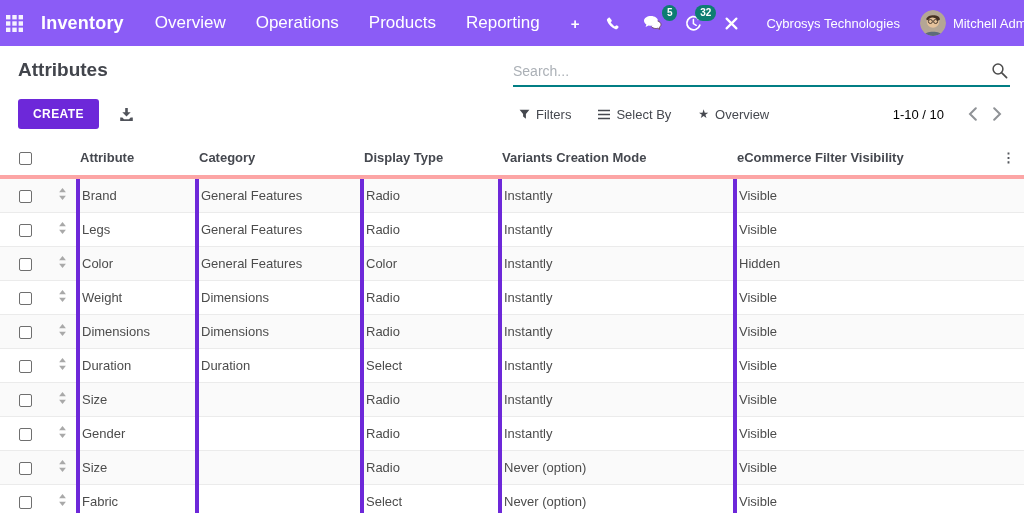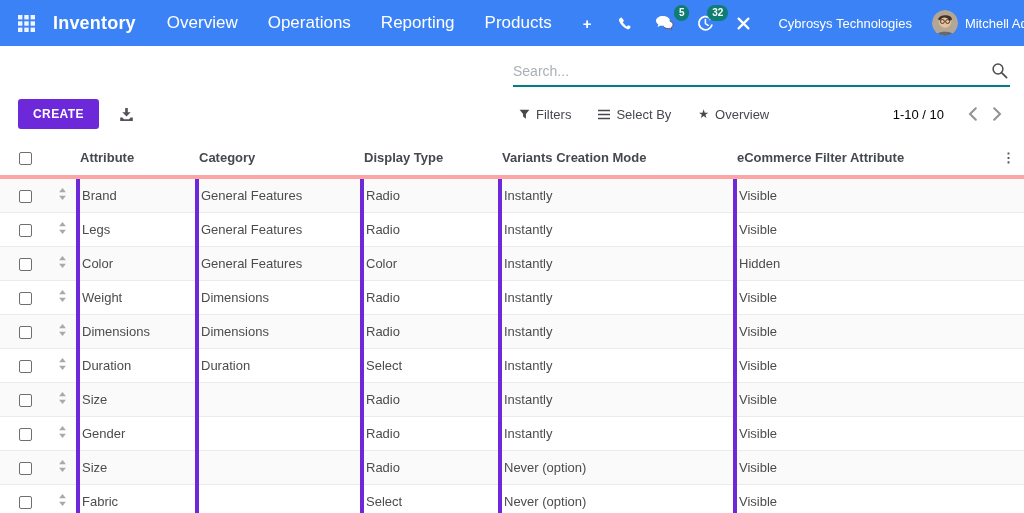--- a/index.html
+++ b/index.html
@@ -6,23 +6,23 @@
   html, body { width: 1024px; height: 513px; overflow: hidden; }
   body {
     font-family: "Liberation Sans", sans-serif;
     display: flex; flex-direction: column;
     background: #fff; color: #4c4c4c;
   }
 
   
   .navbar {
     height: 46px; flex: 0 0 46px;
-    background: #3b82f6; color: #fff;
+    background: #8b5cf6; color: #fff;
     display: flex; align-items: center;
-    padding: 0 14px 0 14px;
+    padding: 0 14px 0 2px;
   }
   .nav-left { display: flex; align-items: center; }
   .apps-btn { display: flex; align-items: center; padding: 4px 6px 4px 4px; cursor: pointer; }
   .brand { font-size: 18px; font-weight: 700; margin: 0 16px 0 12px; letter-spacing: .2px; }
   .nav-item { font-size: 17px; padding: 14px 15px; cursor: pointer; white-space: nowrap; }
   .nav-plus { font-size: 15px; font-weight: 700; padding: 12px 16px; }
   .nav-right { display: flex; align-items: center; margin-left: auto; }
   .systray-icon { position: relative; padding: 8px 11px; cursor: pointer; display: flex; align-items: center; }
   .badge-pill {
     position: absolute; top: -2px; right: -3px;
@@ -114,22 +114,22 @@
             <rect x="12.6" y="6.3" width="4.4" height="4.4"></rect>
           <rect x="0" y="12.6" width="4.4" height="4.4"></rect>
             <rect x="6.3" y="12.6" width="4.4" height="4.4"></rect>
             <rect x="12.6" y="12.6" width="4.4" height="4.4"></rect>
         </g>
       </svg>
     </span>
     <span class="brand">Inventory</span>
     <span class="nav-item">Overview</span>
     <span class="nav-item">Operations</span>
+    <span class="nav-item">Products</span>
     <span class="nav-item">Reporting</span>
-    <span class="nav-item">Products</span>
     <span class="nav-item nav-plus">+</span>
   </div>
 
   <div class="nav-right">
     <span class="systray-icon">
       <svg width="15" height="15" viewBox="0 0 16 16">
         <path fill="#fff" d="M11.9 10.3c-.5-.4-1.1-.4-1.5 0l-.9.9C7.9 10.2 6 8.3 5 6.7l.9-.9c.4-.4.4-1 0-1.5L4.2 2.1c-.4-.5-1.1-.5-1.6-.1l-1.1 1c-.5.5-.7 1.2-.5 1.9 1.4 4.3 4.9 7.8 9.2 9.2.7.2 1.4 0 1.9-.5l1-1.1c.4-.5.4-1.2-.1-1.6l-2.1-1.6z"></path>
       </svg>
     </span>
     <span class="systray-icon">
@@ -173,20 +173,21 @@
           </g>
         </svg>
       </span>
       <span>Mitchell Admin</span>
     </span>
   </div>
 </header>
 
 <section class="control-panel">
   <div class="cp-row1">
+    <h1 class="page-title">Attributes</h1>
     <div class="search-box">
       <input type="text" placeholder="Search..." style="">
       <span class="search-glass">
         <svg width="17" height="17" viewBox="0 0 17 17">
           <circle cx="7" cy="7" r="4.9" stroke="#4c4c4c" stroke-width="1.5" fill="none"></circle>
           <path d="M10.8 10.8 15.6 15.6" stroke="#4c4c4c" stroke-width="1.7" stroke-linecap="round"></path>
         </svg>
       </span>
     </div>
   </div>
@@ -254,21 +255,21 @@
     </colgroup>
     <thead>
       <tr>
         <th class="sel-col"><span class="checkbox"></span></th>
         <th></th>
         <th>Attribute</th>
         <th>Category</th>
         <th>Display Type</th>
         <th>Variants Creation Mode</th>
         <th class="opt-col-holder">
-          <span>eCommerce Filter Attribute</span>
+          <span>eCommerce Filter Visibility</span>
           <span class="opt-cols-btn">⋮</span>
         </th>
       </tr>
     </thead>
     <tbody>
         <tr class="striped">
           <td class="sel-col"><span class="checkbox"></span></td>
           <td class="handle-col"><svg width="9" height="14" viewBox="0 0 9 14">
               <path d="M4.5 1 7.9 5.2H1.1z" fill="#a9a9a9"></path>
               <path d="M4.5 13 1.1 8.8h6.8z" fill="#a9a9a9"></path>

